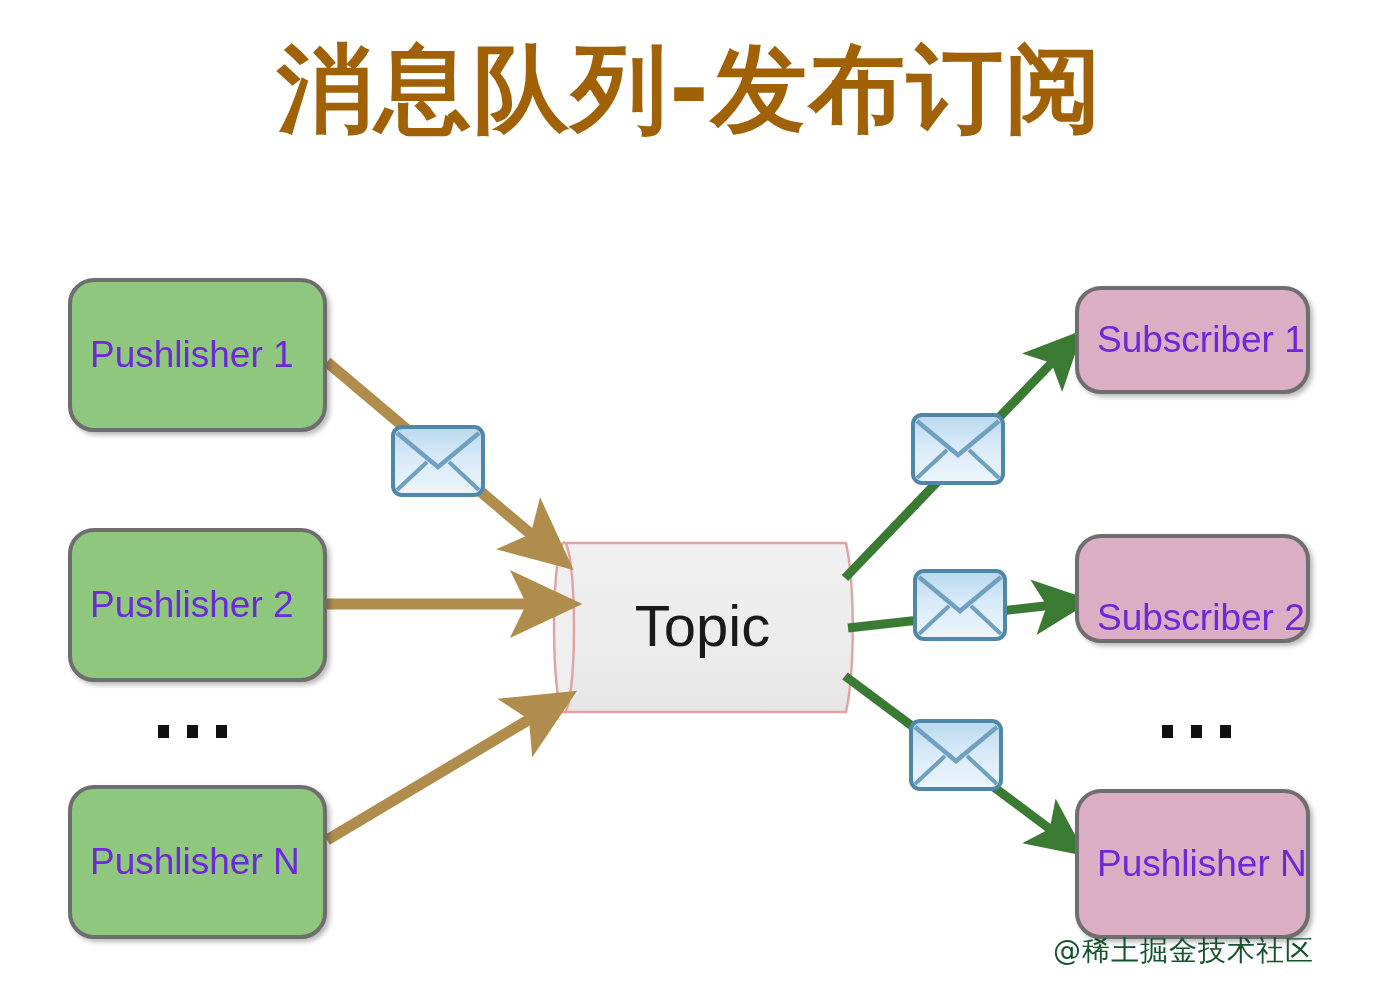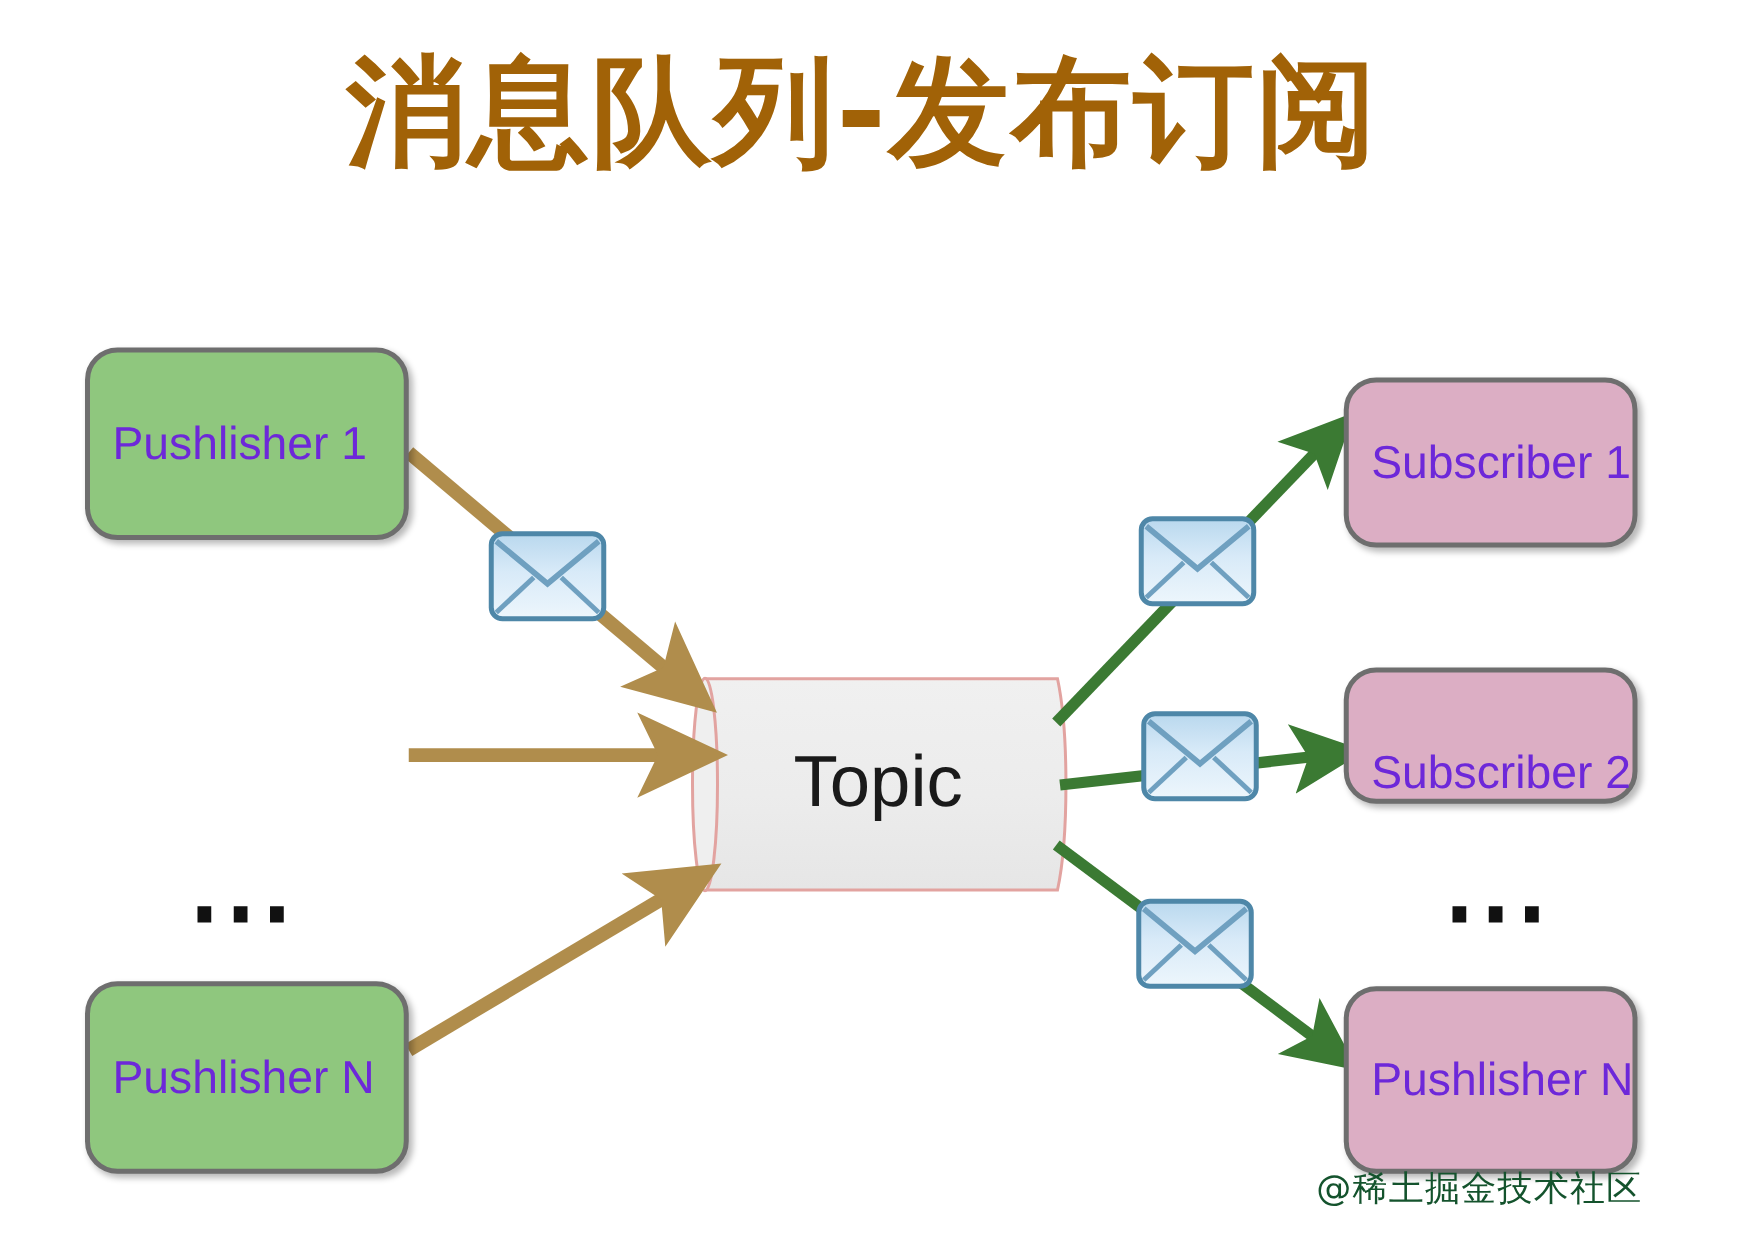--- a/index.html
+++ b/index.html
@@ -156,34 +156,37 @@
       <line x1="845" y1="578" x2="1062" y2="352" stroke="#3B7A33" stroke-width="9" marker-end="url(#arrowGreen)"></line>
       <line x1="848" y1="628" x2="1062" y2="604" stroke="#3B7A33" stroke-width="9" marker-end="url(#arrowGreen)"></line>
       <line x1="845" y1="676" x2="1062" y2="838" stroke="#3B7A33" stroke-width="9" marker-end="url(#arrowGreen)"></line>
     </g>
   </svg>
 
   <div class="node publisher" style="left:68px; top:278px; width:259px; height:154px;">
     <span class="node-label">Pushlisher 1</span>
   </div>
 
+  <div class="node publisher" style="left:68px; top:528px; width:259px; height:154px;">
+    <span class="node-label">Pushlisher 2</span>
+  </div>
 
   <div class="ellipsis" style="left:158px; top:725px;">
     <i></i>
     <i></i>
     <i></i>
   </div>
 
   <div class="node publisher" style="left:68px; top:785px; width:259px; height:154px;">
     <span class="node-label">Pushlisher N</span>
   </div>
 
   <div class="topic-label">Topic</div>
 
-  <div class="node subscriber" style="left:1075px; top:302px; width:235px; height:136px;">
+  <div class="node subscriber" style="left:1075px; top:286px; width:235px; height:108px;">
     <span class="node-label">Subscriber 1</span>
   </div>
 
   <div class="node subscriber" style="left:1075px; top:534px; width:235px; height:109px;align-items:flex-end;">
     <span class="node-label">Subscriber 2</span>
   </div>
 
   <div class="ellipsis" style="left:1162px; top:725px;">
     <i></i>
     <i></i>

